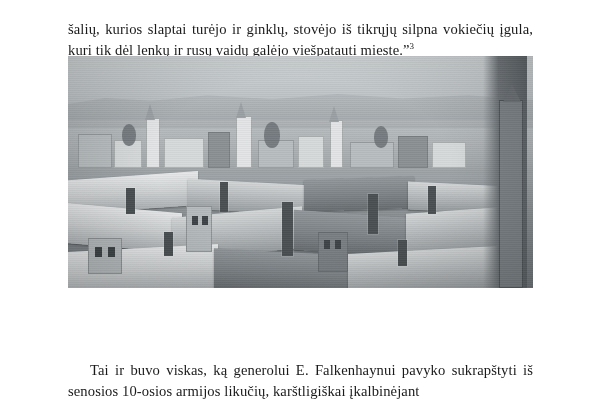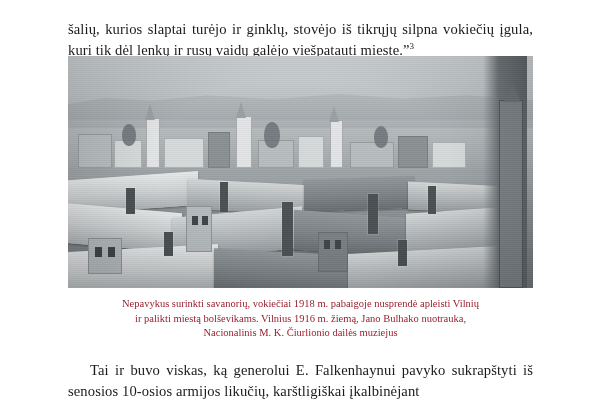--- a/index.html
+++ b/index.html
@@ -244,24 +244,19 @@
       <div class="chimney" style="left:330px; top:184px; width:9px; height:26px;"></div>
 
       <div class="rightpost"></div>
       <div class="tower" style="right:10px; top:44px; width:24px; height:188px; background:#7b8185; box-shadow:inset 0 0 0 1px rgba(40,44,47,.5);"></div>
       <div class="spire" style="right:12px; top:28px; border-bottom-color:#6a7074; border-left-width:9px; border-right-width:9px; border-bottom-width:18px;"></div>
 
       <div class="grain"></div>
       <div class="vignette"></div>
     </div>
 
-    <div class="caption">
-      <div>Nepavykus surinkti savanorių, vokiečiai 1918 m. pabaigoje nusprendė apleisti Vilnių</div>
-      <div>ir palikti miestą bolševikams. Vilnius 1916 m. žiemą, Jano Bulhako nuotrauka,</div>
-      <div>Nacionalinis M. K. Čiurlionio dailės muziejus</div>
-    </div>
   </div>
 
   <p class="bottom-text">
       <span class="indent">Tai ir buvo viskas, ką generolui E. Falkenhaynui pavyko sukrapš­tyti iš senosios 10-osios armijos likučių, karštligiškai įkalbinėjant</span>
     </p>
 
 </div>
 
 </body></html>

